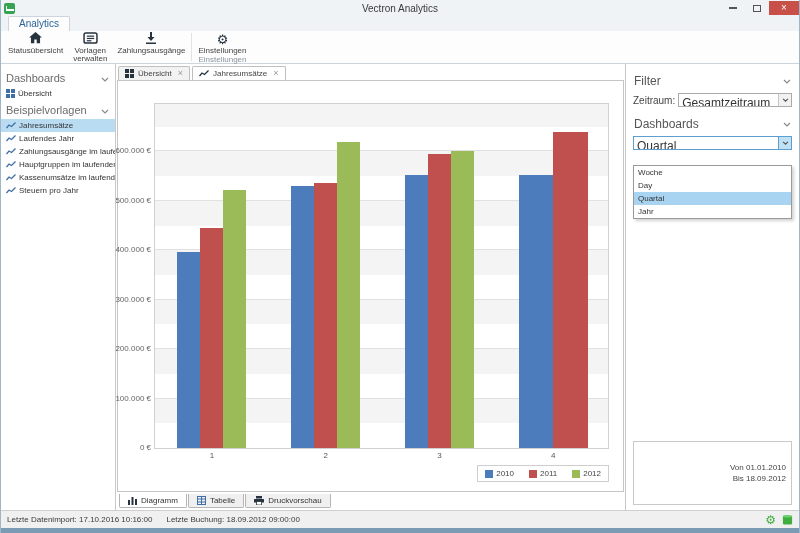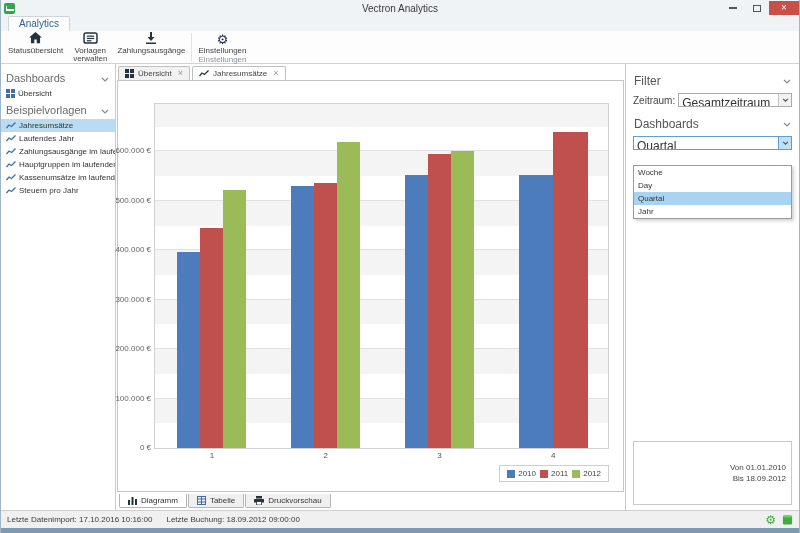--- a/index.html
+++ b/index.html
@@ -64,21 +64,21 @@
   .chart-wrap { flex:1; border:1px solid #c5c5c5; margin:0 1px; position:relative; background:#fff; }
   .plot { position:absolute; left:36px; top:22px; width:455px; height:346px;
     border:1px solid #d0d0d0;
     background:repeating-linear-gradient(to top,#ffffff 0 24.71px,#f4f4f4 24.71px 49.43px); }
   .gridline { position:absolute; left:0; right:0; height:1px; background:#e1e1e1; }
   .bar { position:absolute; bottom:0; }
   .ylabel { position:absolute; right:100%; margin-right:4px; width:40px; text-align:right;
     font-size:8px; color:#666; white-space:nowrap; }
   .xlabel { position:absolute; top:100%; margin-top:3px; font-size:8px; color:#555; transform:translateX(-50%); }
   .legend { position:absolute; right:14px; top:384px; border:1px solid #cecece; background:#fff;
-    display:flex; gap:4px; padding:3px 7px; }
+    display:flex; gap:15px; padding:3px 7px; }
   .legend-item { display:flex; align-items:center; gap:3px; font-size:8px; color:#444; }
   .legend-swatch { width:8px; height:8px; }
 
   .view-tabs { height:18px; flex:none; display:flex; align-items:center; padding-left:3px; gap:1px; background:#fff; }
   .view-tab { display:flex; align-items:center; gap:4px; border:1px solid #b5b5b5; border-top:none;
     background:#f0f0f0; padding:2px 8px 2px; font-size:8px; color:#333; border-radius:0 0 2px 2px; }
   .view-tab.active { background:#fff; }
   .view-tab .vicon { display:flex; color:#26323e; }
 
   

